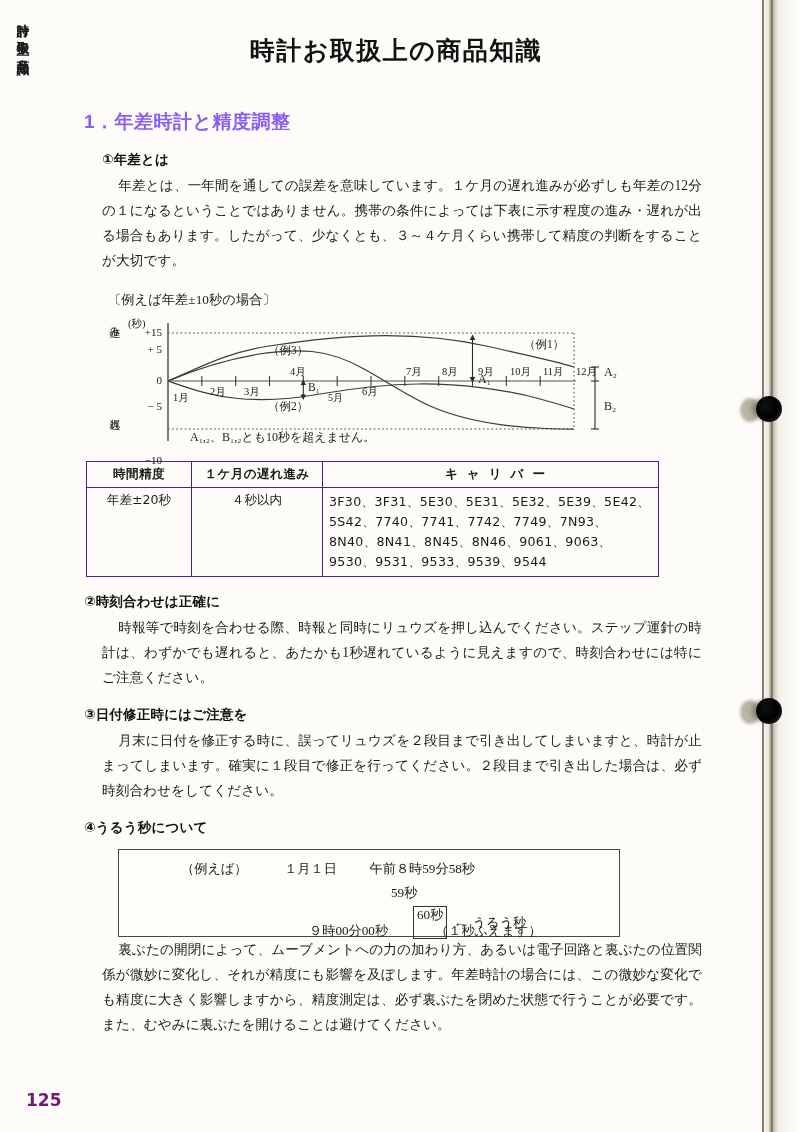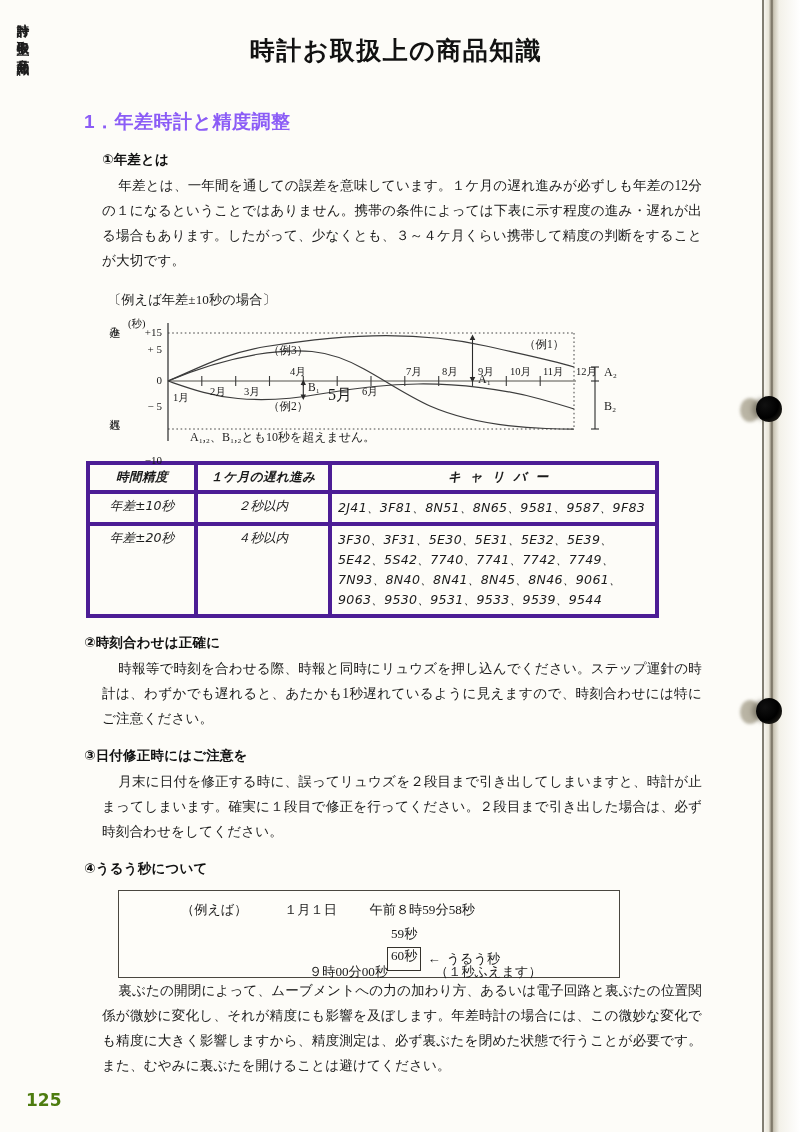--- a/index.html
+++ b/index.html
@@ -134,24 +134,23 @@
 
   
   table.spec {
     margin: 14px 0 0 2px;
     border-collapse: collapse;
     width: 573px;
     font-size: 12.6px;
     font-family: "DejaVu Sans", "Liberation Sans", sans-serif;
   }
   table.spec th, table.spec td {
-    border: 4px solid #4c1d95;
+    border: 1px solid #4c1d95;
     padding: 4px 6px;
     vertical-align: top;
-    font-style: italic;
   }
   table.spec th {
     font-weight: 600;
     text-align: center;
     letter-spacing: .4px;
     white-space: nowrap;
   }
   table.spec th.cal { letter-spacing: 9px; padding-left: 24px; }
   .c-acc   { width: 92px;  text-align: center; white-space: nowrap; }
   .c-drift { width: 118px; text-align: center; white-space: nowrap; }
@@ -169,35 +168,36 @@
     text-align: right;
   }
   .leap-row { position: absolute; white-space: nowrap; }
   .lr1 { left: 62px;  top: 10px; }
   .lr1 .gap1 { display: inline-block; width: 30px; }
   .lr1 .gap2 { display: inline-block; width: 26px; }
   .lr2 { left: 272px; top: 34px; }
   .lr3 { left: 268px; top: 56px; display: flex; align-items: center; gap: 6px; }
   .boxed60 {
     border: 1.3px solid #35322c;
-    padding: 0 3px 6px 3px;
+    padding: 0 3px 15px 3px;
     line-height: 16px;
     display: inline-block;
+    margin-left: 26px;
   }
   .lr4 { left: 190px; top: 72px; }
   .lr5 { left: 316px; top: 72px; }
 
   
   .page-num {
     position: absolute;
     left: 26px; bottom: 22px;
     font-family: "DejaVu Sans", "Liberation Sans", sans-serif;
     font-size: 17px;
     font-weight: 600;
-    color: #4d7c0f;
+    color: #701a75;
   }
 </style>
 </head>
 <body>
 
 <div class="page">
 
   <div class="right-edge"></div>
   <div class="spine-line"></div>
   <div class="hole-shadow s1"></div>
@@ -278,21 +278,21 @@
       <div style="position:absolute;left:22px;top:11px;font-size:11px;width:34px;text-align:right;">+15</div>
       <div style="position:absolute;left:22px;top:28px;font-size:11px;width:34px;text-align:right;">+ 5</div>
       <div style="position:absolute;left:22px;top:59px;font-size:11px;width:34px;text-align:right;">0</div>
       <div style="position:absolute;left:22px;top:85px;font-size:11px;width:34px;text-align:right;">− 5</div>
       <div style="position:absolute;left:22px;top:107px;font-size:11px;width:34px;text-align:right;margin-top:32px;">−10</div>
 
       <div style="position:absolute;left:67px;top:76px;font-size:10.5px;">1月</div>
       <div style="position:absolute;left:104px;top:70px;font-size:10.5px;">2月</div>
       <div style="position:absolute;left:138px;top:70px;font-size:10.5px;">3月</div>
       <div style="position:absolute;left:184px;top:50px;font-size:10.5px;">4月</div>
-      <div style="position:absolute;left:222px;top:70px;font-size:16px;text-align:right;">5月</div>
+      <div style="position:absolute;left:222px;top:76px;font-size:10px;text-align:right;">5月</div>
       <div style="position:absolute;left:256px;top:70px;font-size:10.5px;">6月</div>
       <div style="position:absolute;left:300px;top:50px;font-size:10.5px;">7月</div>
       <div style="position:absolute;left:336px;top:50px;font-size:10.5px;">8月</div>
       <div style="position:absolute;left:372px;top:50px;font-size:10.5px;">9月</div>
       <div style="position:absolute;left:404px;top:50px;font-size:10.5px;">10月</div>
       <div style="position:absolute;left:437px;top:50px;font-size:10.5px;">11月</div>
       <div style="position:absolute;left:470px;top:50px;font-size:10.5px;">12月</div>
 
       <div style="position:absolute;left:418px;top:22px;font-size:11.5px;">（例1）</div>
       <div style="position:absolute;left:162px;top:84px;font-size:11.5px;">（例2）</div>
@@ -308,25 +308,20 @@
 
     <table class="spec">
       <thead>
         <tr>
           <th class="c-acc">時間精度</th>
           <th class="c-drift">１ケ月の遅れ進み</th>
           <th class="cal">キャリバー</th>
         </tr>
       </thead>
       <tbody>
-        <tr>
-          <td class="c-acc">年差±10秒</td>
-          <td class="c-drift">２秒以内</td>
-          <td class="c-cal">2J41、3F81、8N51、8N65、9581、9587、9F83</td>
-        </tr>
         <tr>
           <td class="c-acc">年差±20秒</td>
           <td class="c-drift">４秒以内</td>
           <td class="c-cal">3F30、3F31、5E30、5E31、5E32、5E39、5E42、5S42、7740、7741、7742、7749、7N93、8N40、8N41、8N45、8N46、9061、9063、9530、9531、9533、9539、9544</td>
         </tr>
       </tbody>
     </table>
 
     <div class="sub-head">②時刻合わせは正確に</div>
     <div class="para-block">

